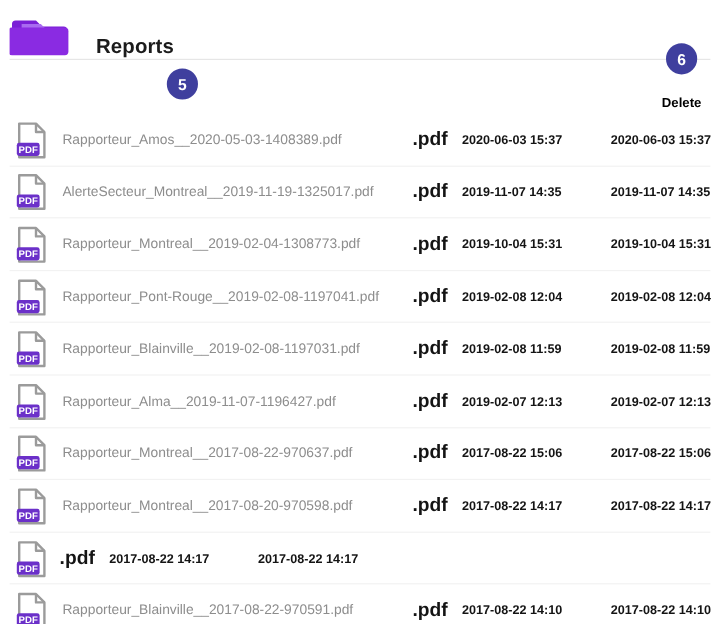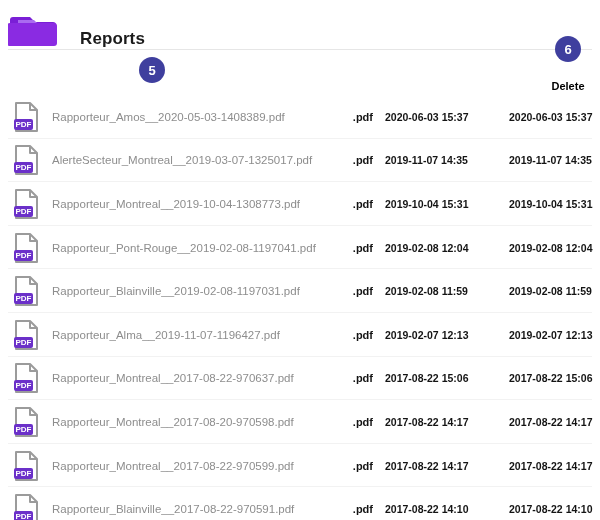--- a/index.html
+++ b/index.html
@@ -117,21 +117,21 @@
     font-size: 11.5px;
     color: #8d8d8d;
     white-space: nowrap;
     overflow: hidden;
   }
 
   .col-ext {
     flex: 0 0 auto;
     width: 36px;
     text-align: right;
-    font-size: 11px;
+    font-size: 16px;
     font-weight: bold;
     color: #141414;
   }
   .col-created {
     flex: 0 0 auto;
     width: 115px;
     padding-left: 12px;
     font-size: 10.5px;
     font-weight: bold;
     color: #141414;
@@ -180,35 +180,35 @@
 
   </div>
 
   <div class="file-row">
     <svg class="pdf-icon" viewBox="0 0 30 32">
       <path d="M3 2 h14 l7 7 v21 h-21 z" fill="#ffffff" stroke="#9b9b9b" stroke-width="2" stroke-linejoin="round"></path>
       <path d="M17 2 v7 h7" fill="none" stroke="#9b9b9b" stroke-width="2" stroke-linejoin="round"></path>
       <rect x="1" y="18" width="19" height="11" rx="2" fill="#6b30c9"></rect>
       <text x="10.5" y="26.3" font-family="Liberation Sans, sans-serif" font-size="8" font-weight="bold" fill="#ffffff" text-anchor="middle">PDF</text>
     </svg>
-    <div class="file-name">AlerteSecteur_Montreal__2019-03-07-1325017.pdf</div>
+    <div class="file-name">AlerteSecteur_Montreal__2019-11-19-1325017.pdf</div>
     <div class="col-ext">.pdf</div>
     <div class="col-created">2019-11-07 14:35</div>
     <div class="col-modified">2019-11-07 14:35</div>
 
   </div>
 
   <div class="file-row">
     <svg class="pdf-icon" viewBox="0 0 30 32">
       <path d="M3 2 h14 l7 7 v21 h-21 z" fill="#ffffff" stroke="#9b9b9b" stroke-width="2" stroke-linejoin="round"></path>
       <path d="M17 2 v7 h7" fill="none" stroke="#9b9b9b" stroke-width="2" stroke-linejoin="round"></path>
       <rect x="1" y="18" width="19" height="11" rx="2" fill="#6b30c9"></rect>
       <text x="10.5" y="26.3" font-family="Liberation Sans, sans-serif" font-size="8" font-weight="bold" fill="#ffffff" text-anchor="middle">PDF</text>
     </svg>
-    <div class="file-name">Rapporteur_Montreal__2019-10-04-1308773.pdf</div>
+    <div class="file-name">Rapporteur_Montreal__2019-02-04-1308773.pdf</div>
     <div class="col-ext">.pdf</div>
     <div class="col-created">2019-10-04 15:31</div>
     <div class="col-modified">2019-10-04 15:31</div>
 
   </div>
 
   <div class="file-row">
     <svg class="pdf-icon" viewBox="0 0 30 32">
       <path d="M3 2 h14 l7 7 v21 h-21 z" fill="#ffffff" stroke="#9b9b9b" stroke-width="2" stroke-linejoin="round"></path>
       <path d="M17 2 v7 h7" fill="none" stroke="#9b9b9b" stroke-width="2" stroke-linejoin="round"></path>
@@ -278,21 +278,20 @@
 
   </div>
 
   <div class="file-row">
     <svg class="pdf-icon" viewBox="0 0 30 32">
       <path d="M3 2 h14 l7 7 v21 h-21 z" fill="#ffffff" stroke="#9b9b9b" stroke-width="2" stroke-linejoin="round"></path>
       <path d="M17 2 v7 h7" fill="none" stroke="#9b9b9b" stroke-width="2" stroke-linejoin="round"></path>
       <rect x="1" y="18" width="19" height="11" rx="2" fill="#6b30c9"></rect>
       <text x="10.5" y="26.3" font-family="Liberation Sans, sans-serif" font-size="8" font-weight="bold" fill="#ffffff" text-anchor="middle">PDF</text>
     </svg>
-    <div class="file-name">Rapporteur_Montreal__2017-08-22-970599.pdf</div>
     <div class="col-ext">.pdf</div>
     <div class="col-created">2017-08-22 14:17</div>
     <div class="col-modified">2017-08-22 14:17</div>
 
   </div>
 
   <div class="file-row">
     <svg class="pdf-icon" viewBox="0 0 30 32">
       <path d="M3 2 h14 l7 7 v21 h-21 z" fill="#ffffff" stroke="#9b9b9b" stroke-width="2" stroke-linejoin="round"></path>
       <path d="M17 2 v7 h7" fill="none" stroke="#9b9b9b" stroke-width="2" stroke-linejoin="round"></path>

